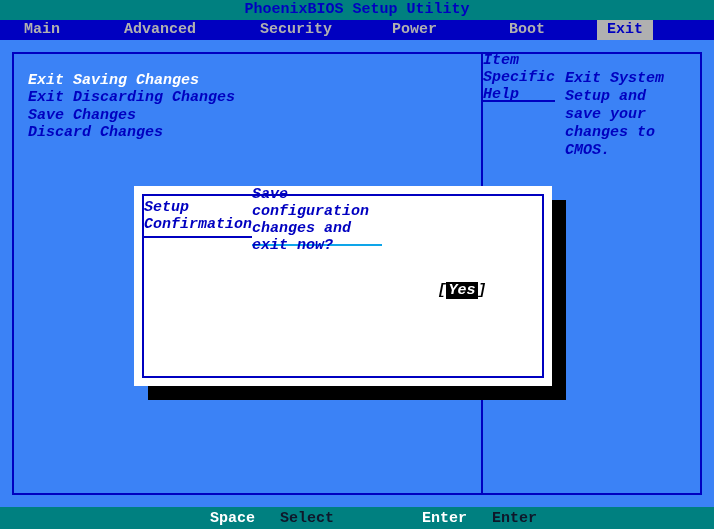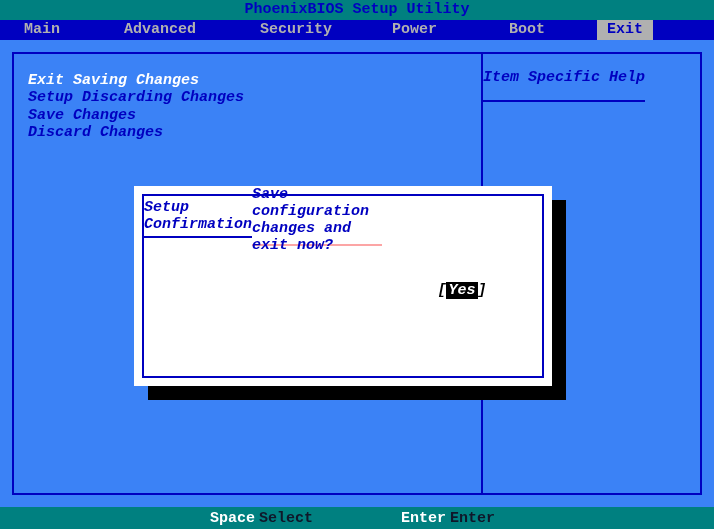--- a/index.html
+++ b/index.html
@@ -118,21 +118,21 @@
     display: flex;
     align-items: center;
     justify-content: center;
     border-bottom: 2px solid #0000c0;
   }
   .dialog-message-row {
     height: 50px;
     display: flex;
     align-items: center;
     justify-content: center;
-    border-bottom: 2px solid #fca5a5;
+    border-bottom: 2px solid #0ea5e9;
   }
   .dialog-button-row {
     flex: 1 1 auto;
     display: flex;
     align-items: center;
     justify-content: space-between;
     margin-top: 8px;
   }
   .dlg-btn {
     width: 160px;
@@ -155,21 +155,21 @@
     align-items: center;
   }
   .footer-key {
     color: #ffffff;
   }
   .footer-action {
     color: #0f172a;
   }
   .footer-seg {
     display: flex;
-    gap: 4px;
+    gap: 25px;
   }
   .seg1 { margin-left: 210px; }
   .seg2 { margin-left: 88px; }
 </style>
 </head>
 <body>
 
 <div class="root">
 
   <div class="title-bar">PhoenixBIOS Setup Utility</div>
@@ -180,27 +180,28 @@
     <div class="menu-item menu-security">Security</div>
     <div class="menu-item menu-power">Power</div>
     <div class="menu-item menu-boot">Boot</div>
     <div class="menu-item menu-exit">Exit</div>
   </div>
 
   <div class="content-area">
 
     <div class="left-panel">
       <div class="menu-list-item selected">Exit Saving Changes</div>
-      <div class="menu-list-item">Setup Discarding Changes</div>
+      <div class="menu-list-item">Exit Discarding Changes</div>
       <div class="menu-list-item">Save Changes</div>
       <div class="menu-list-item">Discard Changes</div>
     </div>
 
     <div class="right-panel">
       <div class="help-title-box">Item Specific Help</div>
+      <div class="help-text-box">Exit System Setup and save your changes to CMOS.</div>
     </div>
 
     <div class="dialog-shadow"></div>
 
     <div class="dialog">
       <div class="dialog-inner">
         <div class="dialog-title-row">Setup Confirmation</div>
         <div class="dialog-message-row">Save configuration changes and exit now?</div>
         <div class="dialog-button-row">
           <div class="dlg-btn selected">

